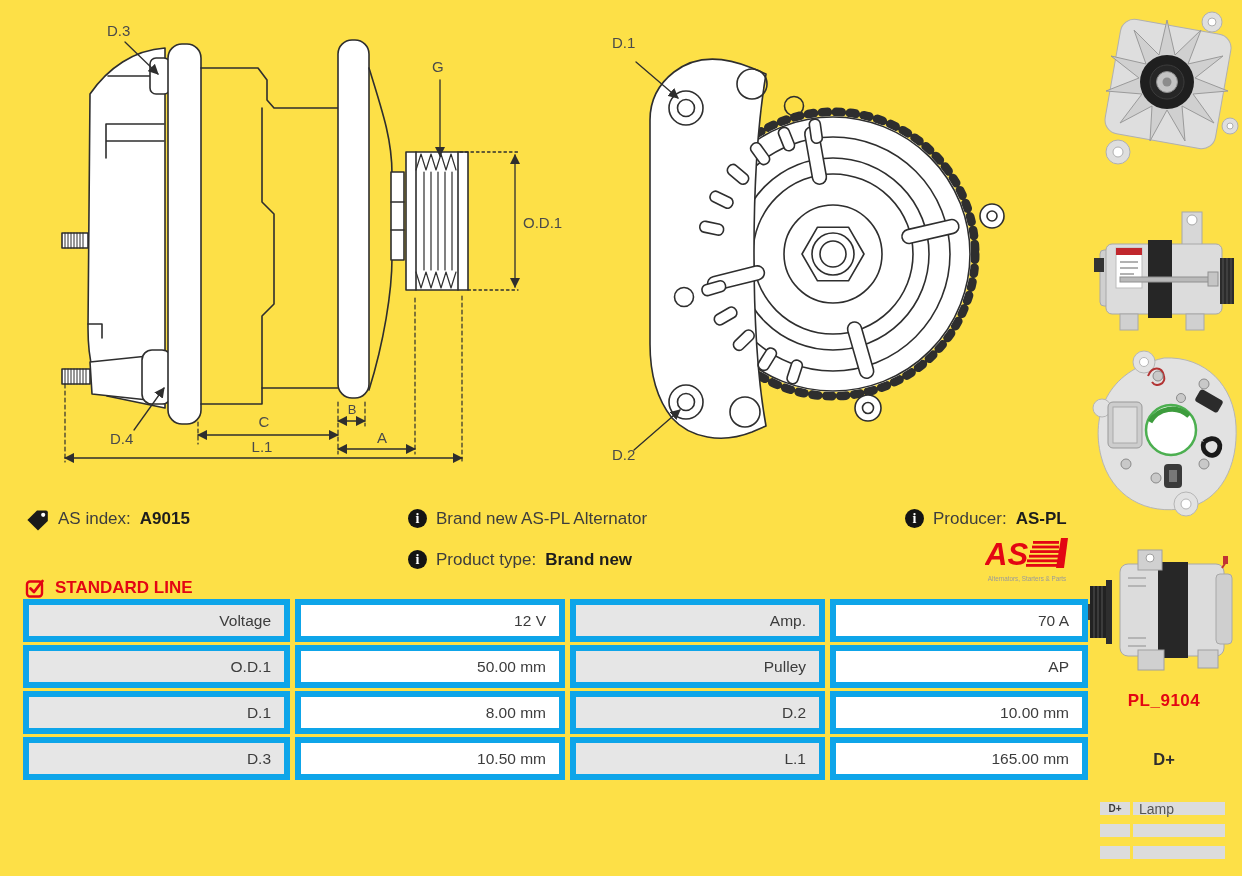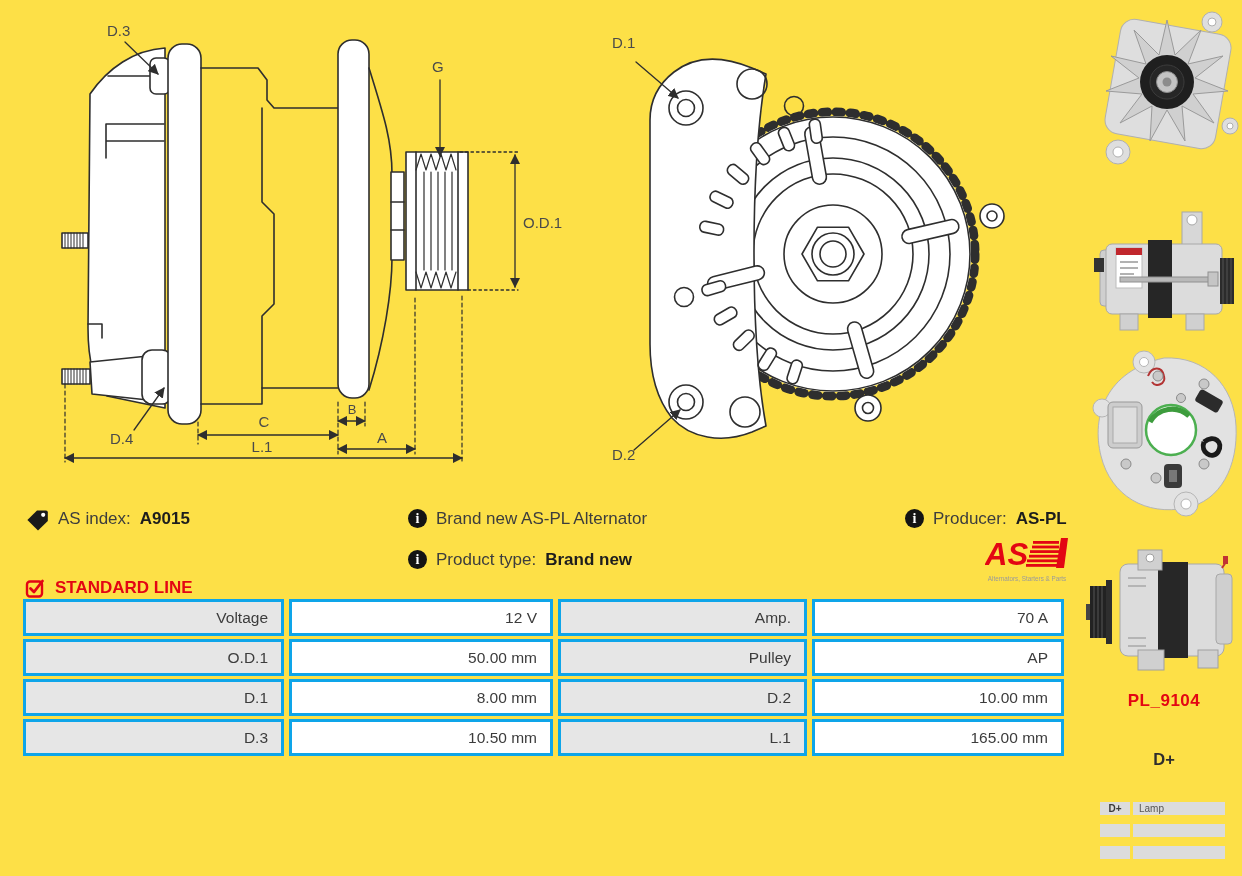--- a/index.html
+++ b/index.html
@@ -12,35 +12,35 @@
   .dlab-s{font-size:13px;fill:#4a4a4a;}
   
   .info-item{position:absolute;display:flex;align-items:flex-start;gap:9px;font-size:17px;color:#3d3d3d;white-space:nowrap;}
   .bold{font-weight:bold;color:#1d1d1d;}
   .red{color:#e30613;}
   .info-ic{width:19px;height:19px;border-radius:50%;background:#141414;color:#fff;
            display:inline-flex;align-items:center;justify-content:center;
            font-family:"Liberation Serif",serif;font-weight:bold;font-size:14px;flex:0 0 auto;}
   
   table.spec{position:absolute;left:18px;top:596px;border-collapse:separate;border-spacing:5px 3px;}
-  table.spec td{height:31px;font-size:15.5px;text-align:right;padding:0 13px 0 6px;border:3px solid #0ea5e9;color:#3c3c3c;}
+  table.spec td{height:31px;font-size:15.5px;text-align:right;padding:0 13px 0 6px;border:6px solid #0ea5e9;color:#3c3c3c;}
   td.lab1{background:#e6e6e6;width:236px;}
   td.val1{background:#ffffff;width:239px;}
   td.lab2{background:#e6e6e6;width:224px;}
   td.val2{background:#ffffff;width:227px;}
   
   .plug-code{position:absolute;left:1086px;top:691px;width:156px;text-align:center;
              font-size:17px;font-weight:bold;color:#e30613;letter-spacing:.5px;}
   .dplus{position:absolute;left:1086px;top:750px;width:156px;text-align:center;
          font-size:16.5px;font-weight:bold;color:#2e2e2e;}
   .pin-table{position:absolute;left:1100px;top:802px;width:128px;}
   .pin-row{display:flex;gap:3px;margin-bottom:9px;}
   .pin-cell{width:30px;height:13px;background:#dcdcdc;font-size:10px;font-weight:bold;color:#3a3a3a;
             display:flex;align-items:center;justify-content:center;}
-  .desc-cell{width:92px;height:13px;background:#dcdcdc;font-size:10px;color:#555;
+  .desc-cell{width:92px;height:13px;background:#dcdcdc;font-size:14px;color:#555;
              display:flex;align-items:center;padding-left:6px;box-sizing:border-box;}
 </style>
 </head>
 <body>
 
 <div class="canvas">
 
   <svg class="abs" style="left:30px;top:6px;" width="570" height="466" viewBox="0 0 570 466">
     <defs>
       <marker id="arr" viewBox="0 0 10 10" refX="9" refY="5" markerWidth="8" markerHeight="8" orient="auto-start-reverse">

